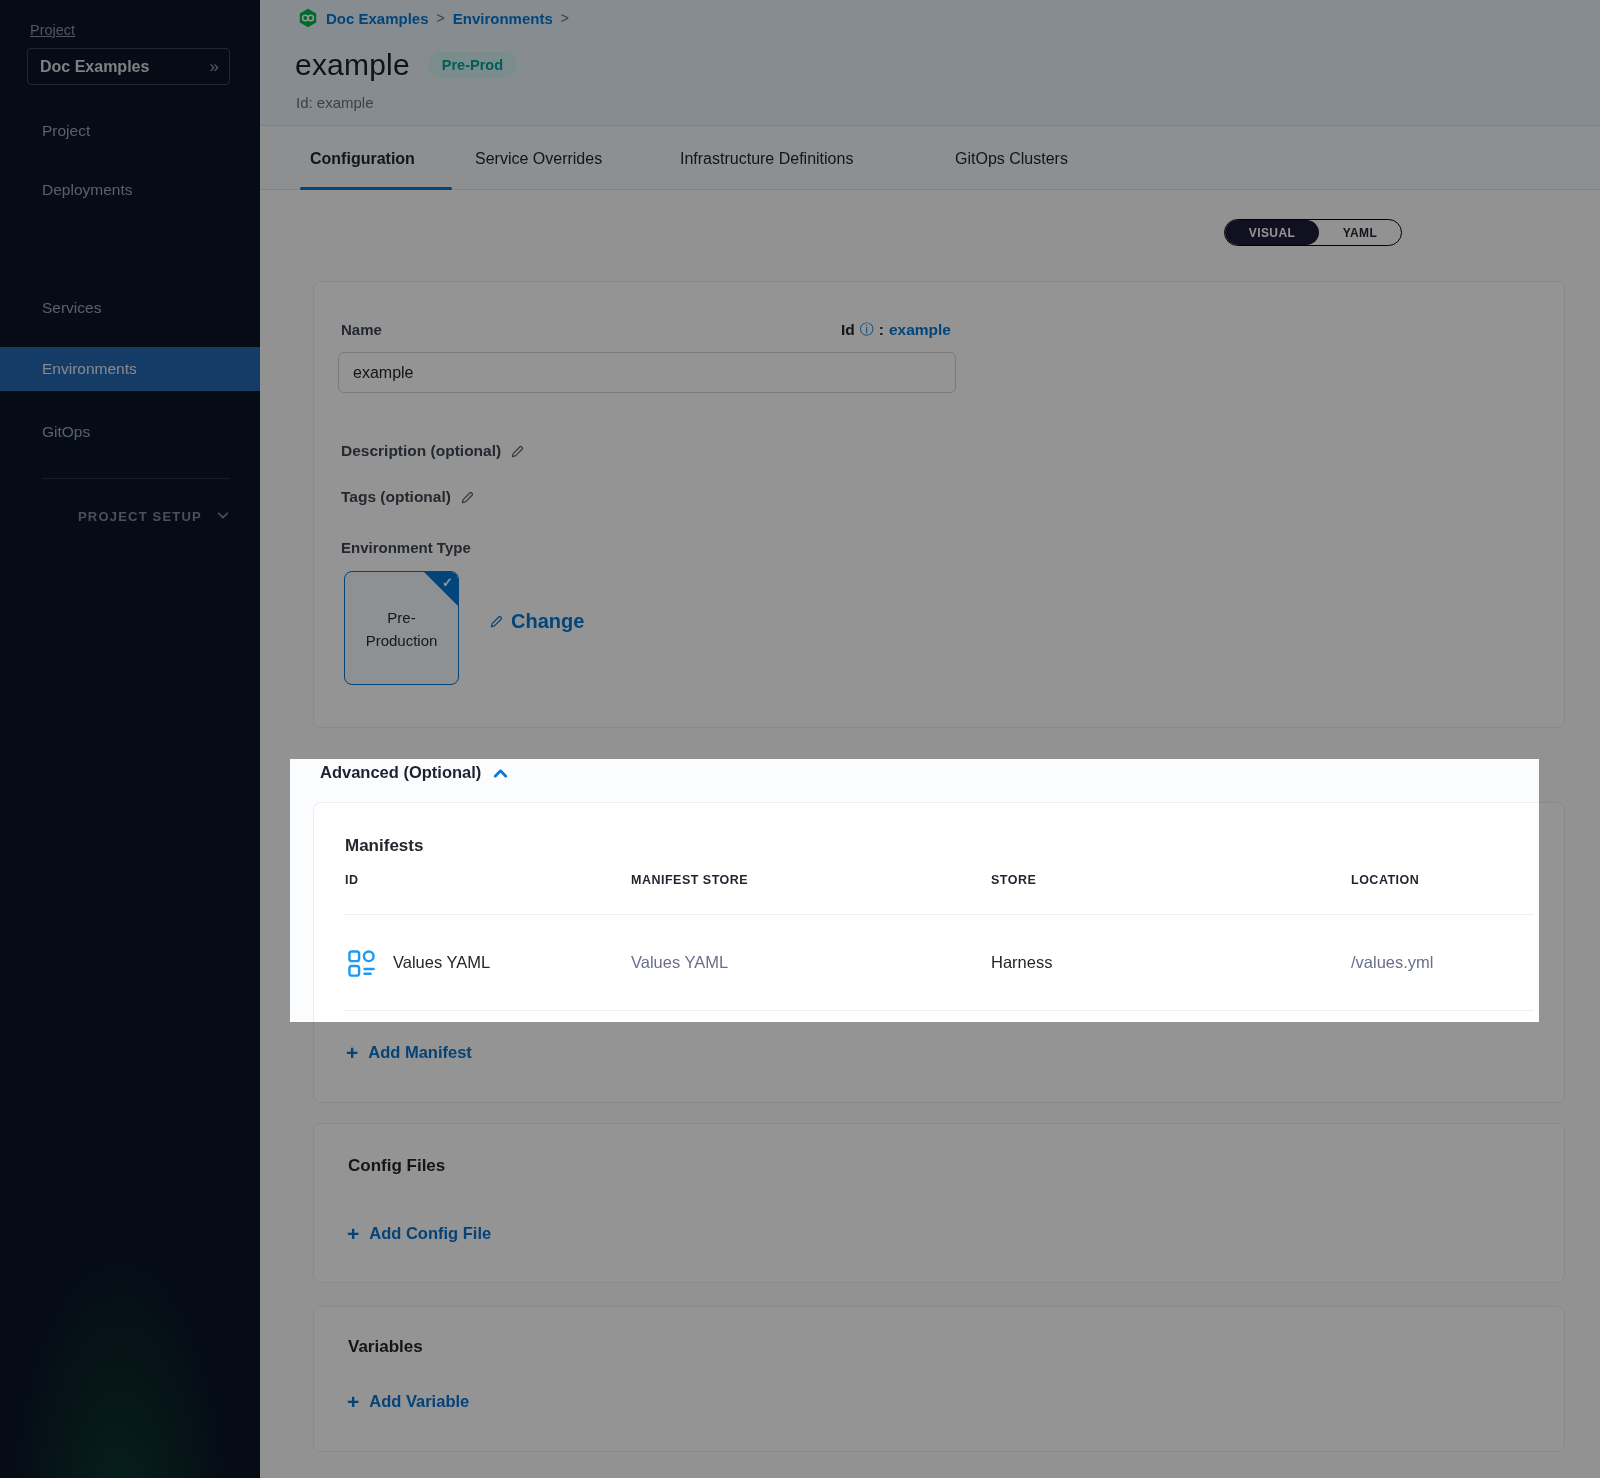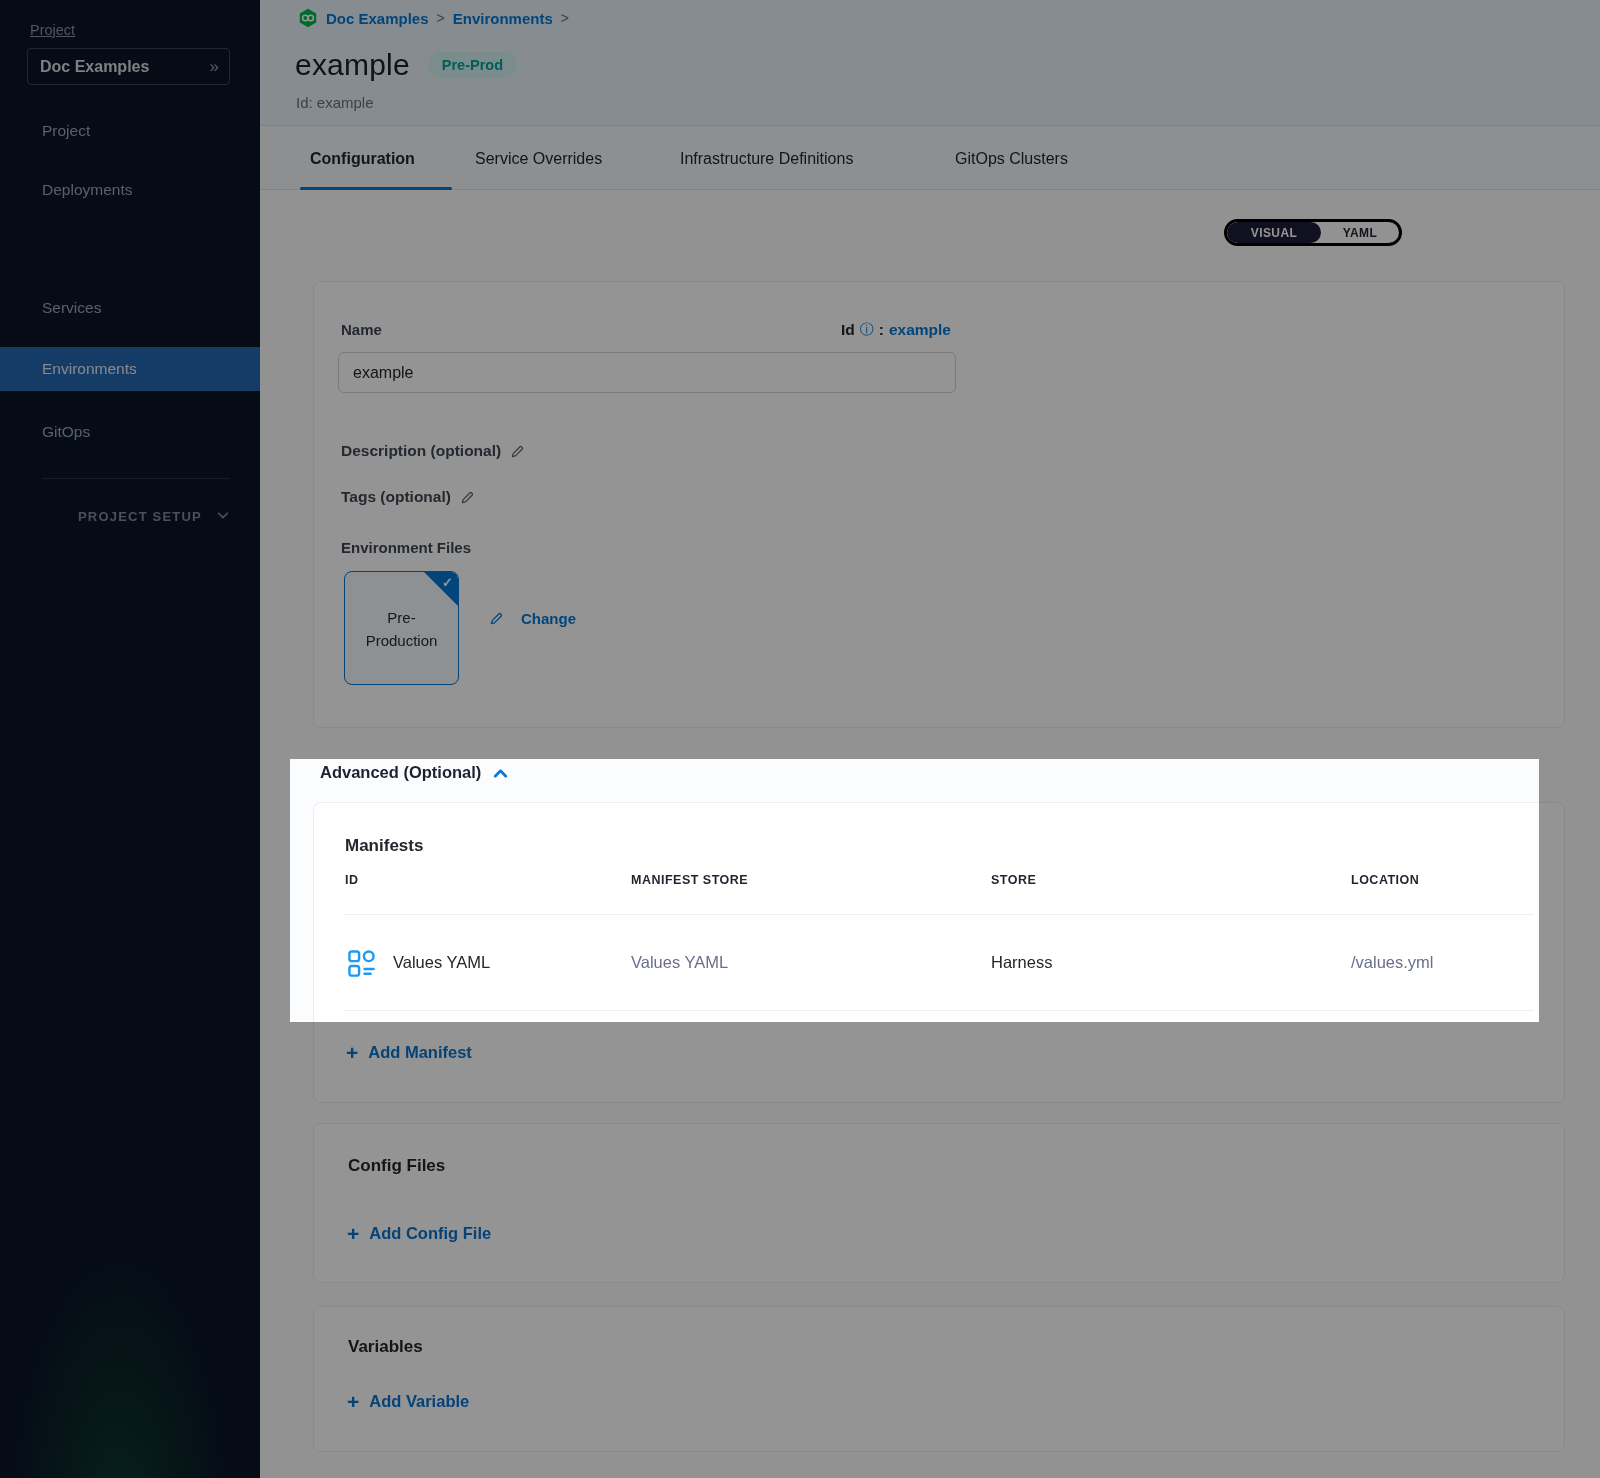--- a/index.html
+++ b/index.html
@@ -39,21 +39,21 @@
     font-size:14.5px;font-weight:700;display:flex;align-items:center;}
   .id-line{position:absolute;left:36px;top:94px;font-size:15px;color:#66717c;}
 
   .tabsbar{position:absolute;left:0;top:125px;width:1340px;height:65px;background:#f5f7f9;
     border-top:1px solid #d9dee3;border-bottom:1px solid #dcdfe3;}
   .tab{position:absolute;top:24px;font-size:16px;color:#22272d;font-weight:500;cursor:pointer;}
   .tab.active{font-weight:700;}
   .tab-underline{position:absolute;left:40px;bottom:-1px;width:152px;height:3px;border-radius:2px;background:var(--accent-blue);}
 
   .content{position:absolute;left:0;top:190px;width:1340px;height:1288px;}
-  .toggle{position:absolute;left:964px;top:29px;width:178px;height:27px;border:3px solid #000000;border-radius:14px;
+  .toggle{position:absolute;left:964px;top:29px;width:178px;height:27px;border:1px solid #000000;border-radius:14px;
     background:#fcfcfe;display:flex;align-items:stretch;overflow:hidden;}
   .toggle-visual{width:94px;border-radius:13px;background:var(--toggle-dark);color:#fff;font-size:12px;font-weight:700;
     display:flex;align-items:center;justify-content:center;letter-spacing:.4px;cursor:pointer;}
   .toggle-yaml{flex:1;display:flex;align-items:center;justify-content:center;font-size:12px;font-weight:600;
     color:#22272d;letter-spacing:.4px;cursor:pointer;}
 
   .card{position:absolute;background:#fff;border:1px solid #ededf2;border-radius:8px;}
   .card-form{left:53px;top:91px;width:1252px;height:447px;}
   .fld-label{position:absolute;font-size:15px;font-weight:600;color:#3f4851;display:flex;align-items:center;gap:9px;}
   .pencil{color:#5a636c;cursor:pointer;display:inline-flex;}
@@ -63,22 +63,22 @@
   .id-val{color:var(--accent-blue);font-weight:600;cursor:pointer;}
   .name-input{position:absolute;left:24px;top:70px;width:618px;height:41px;border:1px solid #d0d3da;border-radius:6px;
     background:#fff;font-family:"Liberation Sans",sans-serif;font-size:16px;color:#22272d;padding:0 14px;outline:none;}
   .envtype-card{position:absolute;left:30px;top:289px;width:115px;height:114px;border:1px solid var(--accent-blue);
     border-radius:8px;background:#f5fafe;cursor:pointer;overflow:hidden;}
   .envtype-corner{position:absolute;right:0;top:0;width:34px;height:34px;background:var(--accent-blue);
     clip-path:polygon(0 0,100% 0,100% 100%);border-top-right-radius:7px;}
   .envtype-check{position:absolute;right:5px;top:3px;color:#fff;font-size:13px;font-weight:700;}
   .envtype-text{position:absolute;left:0;top:34px;width:100%;padding:0 14px;text-align:center;font-size:15px;
     color:#262b33;line-height:23px;}
-  .change-link{position:absolute;left:175px;top:328px;display:flex;align-items:center;gap:17px;
-    color:var(--accent-blue);font-size:15px;font-weight:600;cursor:pointer;}
+  .change-link{position:absolute;left:175px;top:328px;display:flex;align-items:center;gap:7px;
+    color:var(--accent-blue);font-size:20px;font-weight:600;cursor:pointer;}
   .change-link .pencil{color:var(--accent-blue);}
 
   .advanced-label{position:absolute;left:60px;top:573px;display:flex;align-items:center;gap:11px;
     font-size:16.5px;font-weight:700;color:#1c2330;cursor:pointer;}
   .card-manifests{left:53px;top:612px;width:1252px;height:301px;}
   .sec-title{position:absolute;font-size:17px;font-weight:700;color:#22272d;}
   .mtable-header{position:absolute;top:70px;left:0;width:100%;height:18px;font-size:12.5px;font-weight:700;
     color:#1f2430;letter-spacing:.5px;}
   .col-id{position:absolute;left:31px;} .col-type{position:absolute;left:317px;}
   .col-store{position:absolute;left:677px;} .col-loc{position:absolute;left:1037px;}
@@ -184,21 +184,21 @@
           </span>
         </div>
         <div class="fld-label" style="left:27px;top:206px;font-size:15.5px">
           <span>Tags (optional)</span>
           <span class="pencil">
             <svg width="15" height="15" viewBox="0 0 16 16">
                 <path d="M2.5 13.5l.9-3.3 7.3-7.3c.4-.4 1-.4 1.4 0l1 1c.4.4.4 1 0 1.4l-7.3 7.3-3.3.9z" fill="none" stroke="currentColor" stroke-width="1.3" stroke-linejoin="round"></path>
               </svg>
           </span>
         </div>
-        <div class="fld-label" style="left:27px;top:257px">Environment Files</div>
+        <div class="fld-label" style="left:27px;top:257px">Environment Type</div>
 
         <div class="envtype-card">
           <div class="envtype-corner"></div>
           <div class="envtype-check">✓</div>
           <div class="envtype-text">Pre-Production</div>
         </div>
         <div class="change-link">
           <span class="pencil">
             <svg width="15" height="15" viewBox="0 0 16 16">
                 <path d="M2.5 13.5l.9-3.3 7.3-7.3c.4-.4 1-.4 1.4 0l1 1c.4.4.4 1 0 1.4l-7.3 7.3-3.3.9z" fill="none" stroke="currentColor" stroke-width="1.3" stroke-linejoin="round"></path>

